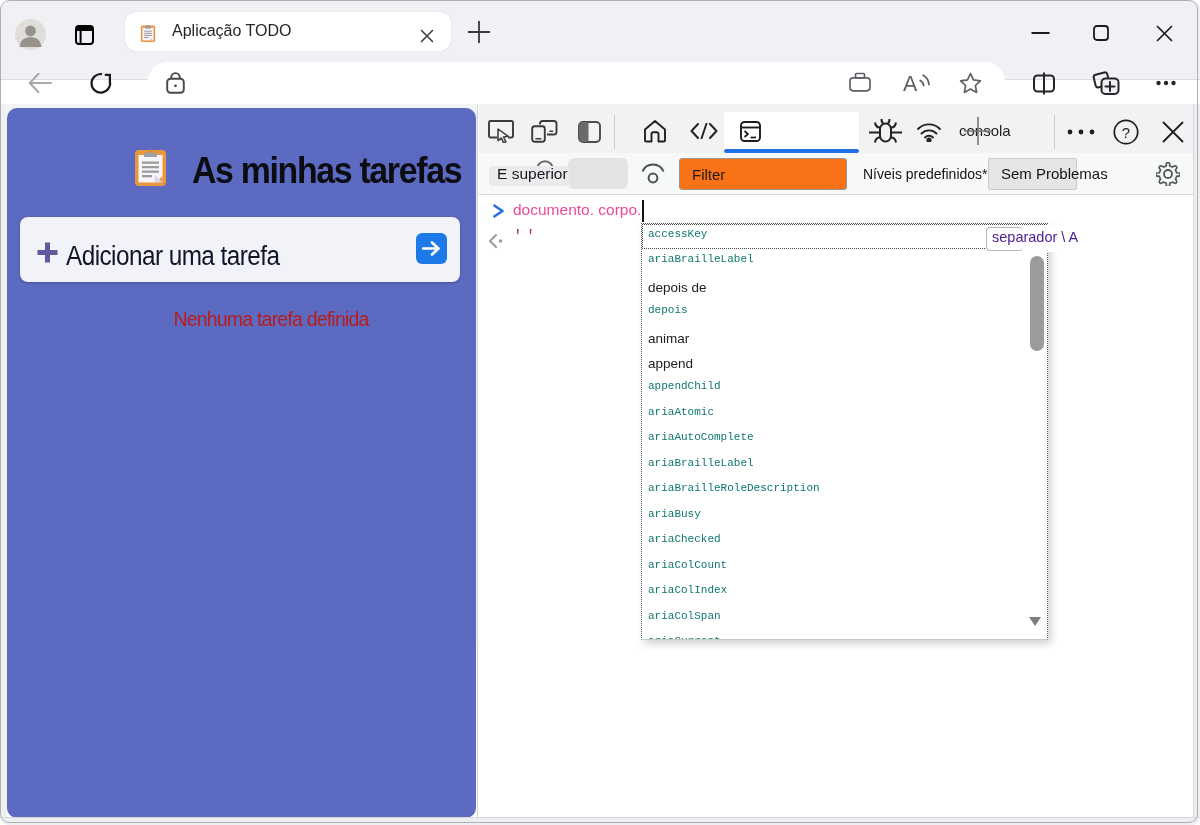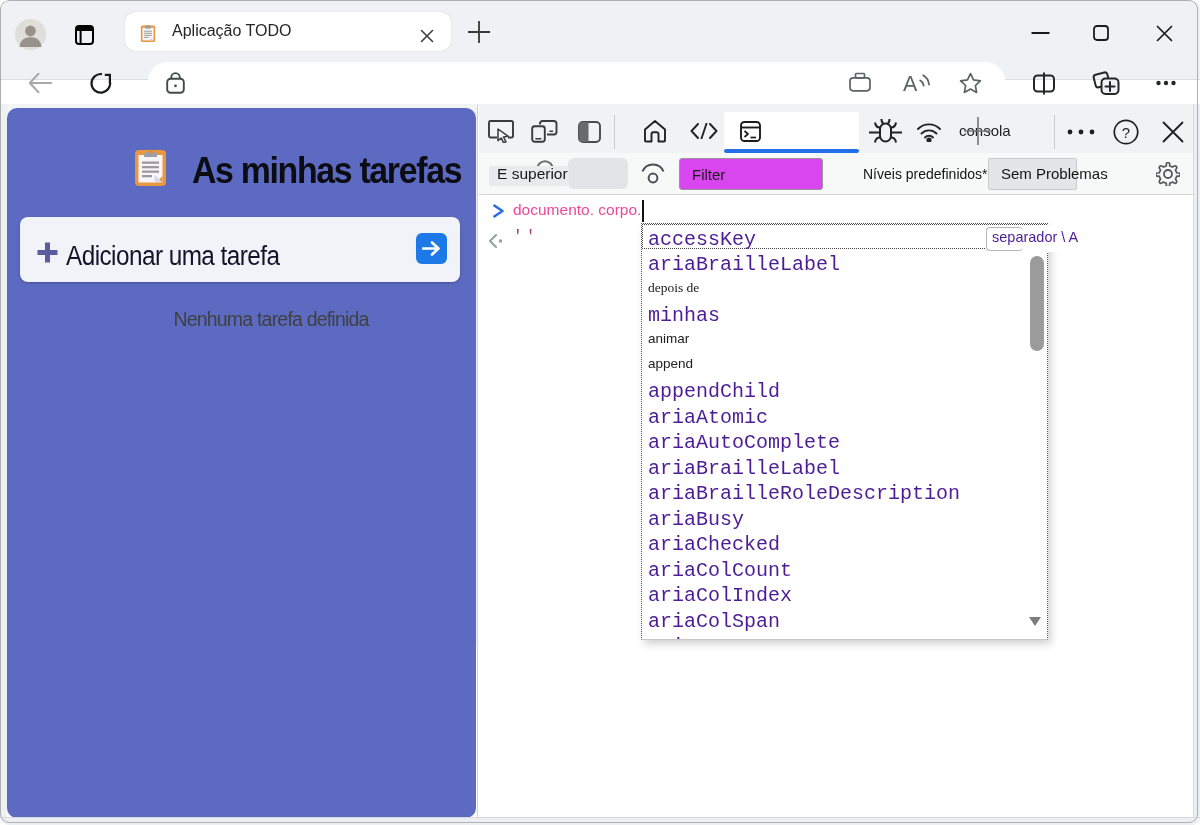--- a/index.html
+++ b/index.html
@@ -11,42 +11,42 @@
   #chrome { position:absolute; left:0; top:0; width:1200px; height:80px; background:#eff1f4; border-bottom:1px solid #dcdee1; }
   #tab { position:absolute; left:125px; top:12px; width:326px; height:39px; background:#fff; border-radius:10px; box-shadow:0 0 1px rgba(0,0,0,.25); }
   #tabtitle { position:absolute; left:47px; top:10px; font-size:16px; color:#262626; }
   
   #page { position:absolute; left:0; top:104px; width:477px; height:542px; background:#f3f4f6; }
   #purple { position:absolute; left:7px; top:4px; width:469px; height:710px; background:#5c6bc1; border-radius:10px; }
   #apptitle { position:absolute; left:192px; top:46px; font-size:36px; font-weight:700; color:#0c0c13; letter-spacing:-1.4px; transform:scaleX(.94); transform-origin:left; white-space:nowrap; }
   #card { position:absolute; left:20px; top:113px; width:440px; height:65px; background:#f2f3f8; border-radius:8px; box-shadow:0 1px 3px rgba(0,0,0,.25); }
   #cardlabel { position:absolute; left:46px; top:24px; font-size:27px; color:#13142a; letter-spacing:-0.6px; transform:scaleX(.9); transform-origin:left; white-space:nowrap; }
   #arrowbtn { position:absolute; left:396px; top:16px; width:31px; height:31px; background:#1e79e8; border-radius:6px; }
-  #notasks { position:absolute; left:0px; top:204px; width:530px; text-align:center; font-size:19.5px; color:#404040; letter-spacing:-0.8px;padding-left:12px; }
+  #notasks { position:absolute; left:0px; top:204px; width:530px; text-align:center; font-size:19.5px; color:#b91c1c; letter-spacing:-0.8px;padding-left:12px; }
   
   #devtools { position:absolute; left:477px; top:104px; width:716px; height:713px; background:#fff; border-left:1px solid #cfd1d3; }
   #dtrow1 { position:absolute; left:1px; top:0; right:0; height:49px; background:#f1f2f4; }
   #dtrow2 { position:absolute; left:1px; top:49px; right:0; height:42px; background:#f7f8f8; border-bottom:1px solid #d5d5d5; }
   #dttab { position:absolute; left:245px; top:8px; width:135px; height:41px; background:#fff; }
   #dtunderline { position:absolute; left:245px; top:45px; width:135px; height:4px; background:#2170e8; border-radius:2px; }
   .vsep { position:absolute; top:11px; width:1px; height:34px; background:#ccc; }
   .chip { position:absolute; background:#e2e4e6; border-radius:4px; }
-  #filter { position:absolute; left:200px; top:5px; width:144px; height:32px; background:#d946ef; border:1px solid #949698; border-radius:3px; font-size:15px; color:#1b1b1b; }
+  #filter { position:absolute; left:200px; top:5px; width:168px; height:32px; background:#f97316; border:1px solid #949698; border-radius:3px; font-size:15px; color:#1b1b1b; }
   #filter span { position:absolute; left:12px; top:7px; }
   #levels { position:absolute; left:384px; top:13px; font-size:14px; color:#141414; }
   #noissues { position:absolute; left:509px; top:5px; width:89px; height:32px; background:#e3e5e7; border:1px solid #c8cacc; border-radius:2px; }
   #noissuestext { position:absolute; left:522px; top:12px; font-size:15px; color:#141414; white-space:nowrap; }
   
   .mono { font-family:"Liberation Mono", monospace; }
   #conline1 { position:absolute; left:35px; top:97px; font-size:15.5px; color:#ec4899; }
   #cursor { position:absolute; left:164px; top:96px; width:2px; height:22px; background:#111; }
   #conline2 { position:absolute; left:35px; top:124px; font-size:16px; color:#a23a6e; font-family:'Liberation Mono', monospace; }
   
   #dropdown { position:absolute; left:163px; top:119px; width:407px; height:417px; background:#fff; border:1px dotted #555; border-bottom:1px solid #c9c9c9; box-shadow:3px 4px 8px rgba(0,0,0,.18); overflow:hidden; }
-  .dditem { position:absolute; left:6px; white-space:nowrap; font-size:20px; color:#4c1d95; }
+  .dditem { position:absolute; left:6px; white-space:nowrap; font-size:11px; color:#0f766e; }
   .ddsans { font-size:13.5px; color:#202020; font-family:"Liberation Sans", sans-serif; }
   #ddsel { position:absolute; left:0px; top:0px; width:405px; height:25px; border:1px dotted #444; }
   #ddthumb { position:absolute; right:3px; top:32px; width:14px; height:95px; background:#9b9b9b; border-radius:7px; }
   #ddarrow { position:absolute; right:6px; top:393px; width:0; height:0; border-left:6px solid transparent; border-right:6px solid transparent; border-top:9px solid #7d7d7d; }
   #seppatch { position:absolute; left:507px; top:121px; width:100px; height:27px; background:#fff; }
   #sepbox { position:absolute; left:508px; top:123px; width:37px; height:24px; border:1px solid #b5b7b9; border-right:none; border-radius:4px; }
   #seplabel { position:absolute; left:514px; top:125px; font-size:14.5px; color:#4c1d95; white-space:nowrap; }
   
   #leftframe { position:absolute; left:0; top:104px; width:7px; height:721px; background:#eff1f3; }
   #bottomframe { position:absolute; left:0; top:817px; width:1200px; height:8px; background:#edeff2; border-top:1px solid #d6d8da; }
@@ -300,22 +300,22 @@
     <svg class="icon" style="left:8px;top:128px" width="22" height="18" viewBox="0 0 22 18">
       <path d="M10 3 L4 9 L10 15" fill="none" stroke="#9aa0a6" stroke-width="2.2" stroke-linejoin="round" stroke-linecap="round"></path>
       <circle cx="14.5" cy="9" r="1.8" fill="#9aa0a6"></circle>
     </svg>
     <div id="conline2">' '</div>
 
     <div id="dropdown">
       <div id="ddsel"></div>
       <div class="dditem mono" style="top:4px;">accessKey</div>
       <div class="dditem mono" style="top:29px;">ariaBrailleLabel</div>
-      <div class="dditem ddsans" style="top:56px;font-family:Liberation Serif, serif;">depois de</div>
-      <div class="dditem mono" style="top:80px;">minhas</div>
+      <div class="dditem ddsans" style="top:56px;">depois de</div>
+      <div class="dditem mono" style="top:80px;">depois</div>
       <div class="dditem ddsans" style="top:107px;">animar</div>
       <div class="dditem ddsans" style="top:132px;">append</div>
       <div class="dditem mono" style="top:156px;">appendChild</div>
       <div class="dditem mono" style="top:182px;">ariaAtomic</div>
       <div class="dditem mono" style="top:207px;">ariaAutoComplete</div>
       <div class="dditem mono" style="top:233px;">ariaBrailleLabel</div>
       <div class="dditem mono" style="top:258px;">ariaBrailleRoleDescription</div>
       <div class="dditem mono" style="top:284px;">ariaBusy</div>
       <div class="dditem mono" style="top:309px;">ariaChecked</div>
       <div class="dditem mono" style="top:335px;">ariaColCount</div>

